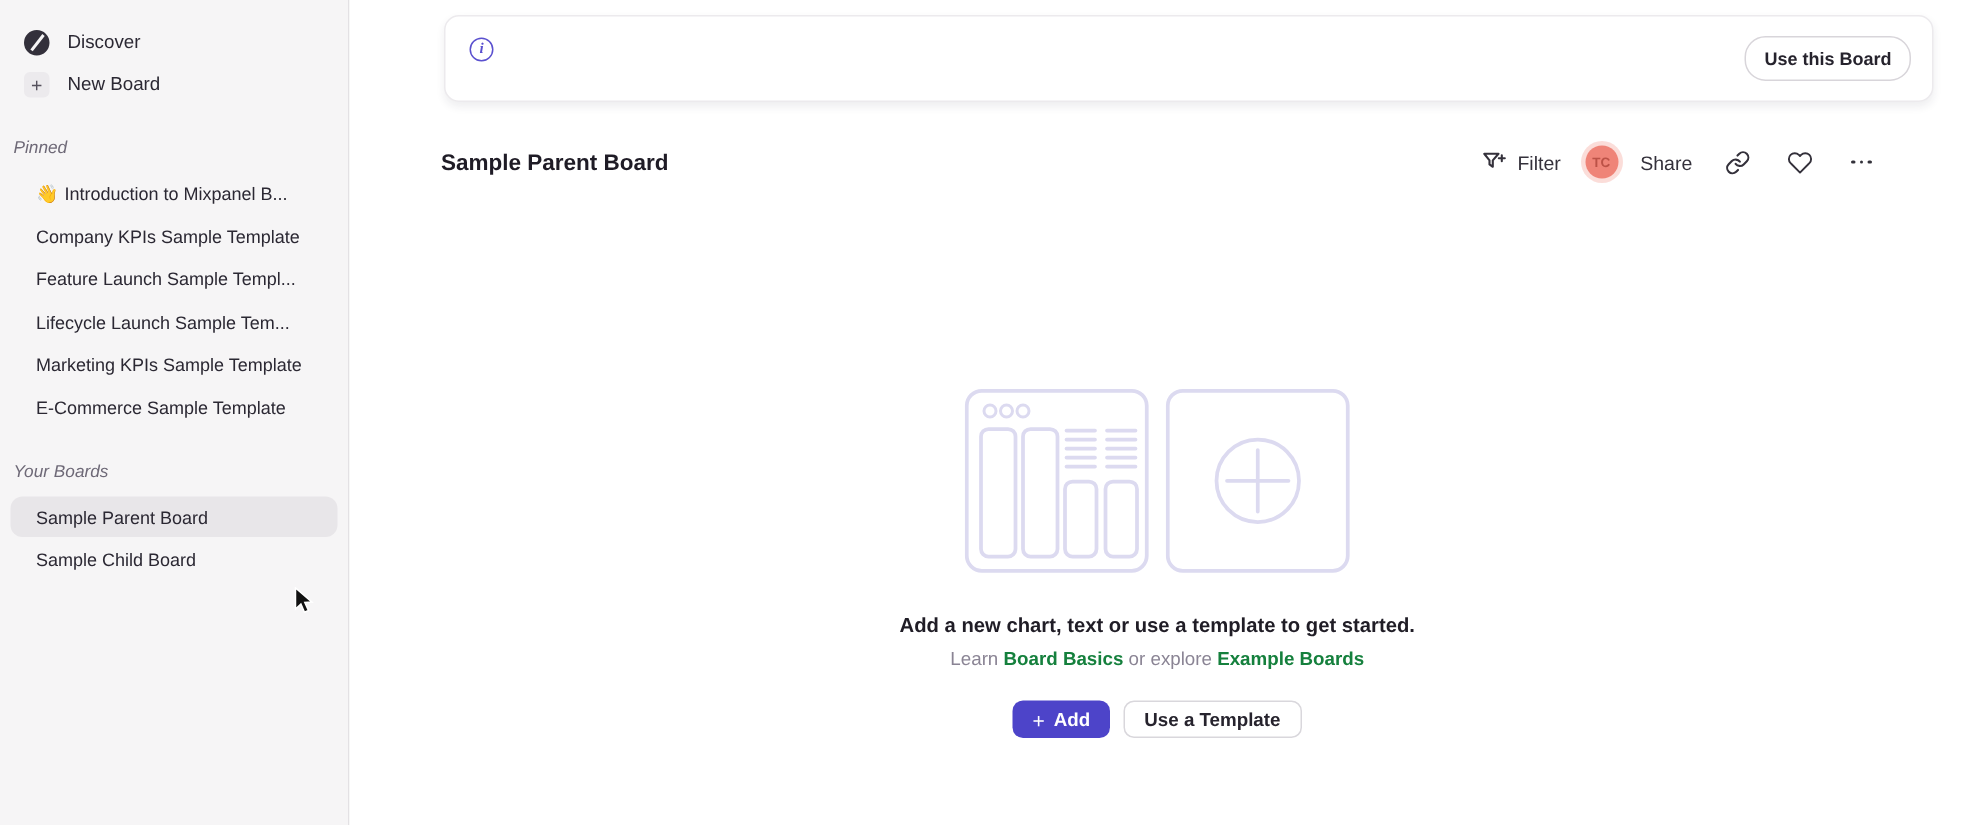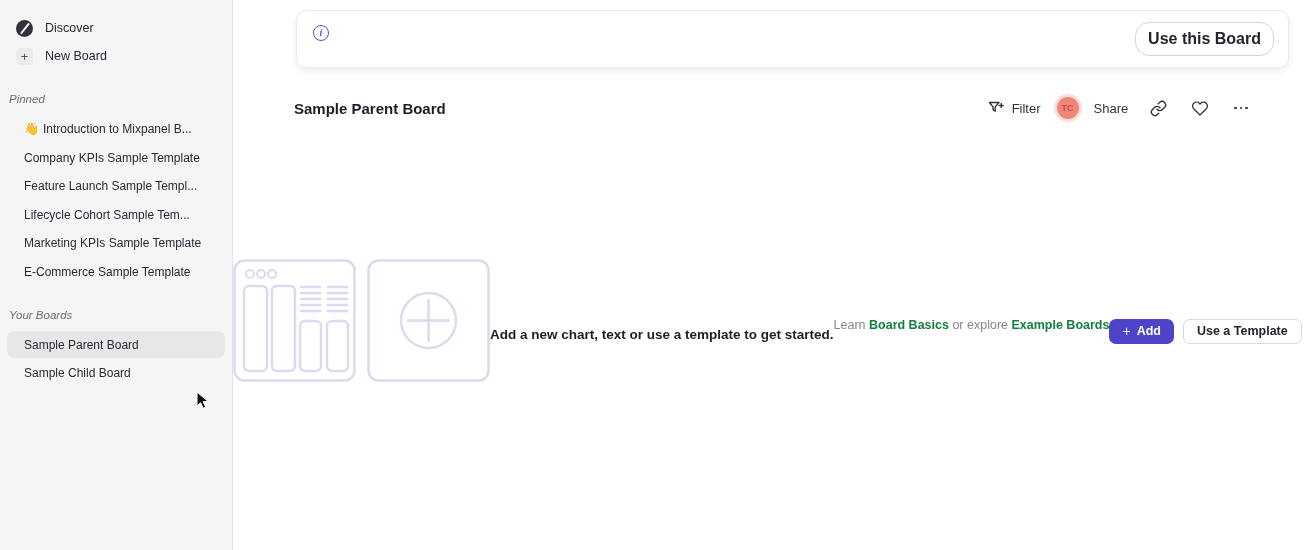--- a/index.html
+++ b/index.html
@@ -19,33 +19,33 @@
   .board-item { display:flex; align-items:center; height:27px; margin:1px 7px; padding-left:17px; font-size:12px; font-weight:500; color:#2b2833; border-radius:8px; cursor:pointer; }
   .board-item.active { background:#e8e6e9; }
 
   
   .main { flex:1; position:relative; background:#fff; }
 
   .banner { position:absolute; left:63px; top:10px; width:993px; height:58px; background:#fff; border:1px solid #eceaed; border-radius:10px; box-shadow:0 3px 6px rgba(40,35,60,.08); display:flex; align-items:center; padding:0 14px 0 16px; }
   .info-icon { width:16px; height:16px; border-radius:50%; border:1.4px solid #5a50cf; color:#5a50cf; font-size:10px; font-weight:700; font-family:"Liberation Serif", serif; font-style:italic; display:flex; align-items:center; justify-content:center; margin-right:12px; margin-top:-13px; flex-shrink:0; }
   .banner-title { font-size:13px; font-weight:700; color:#1f1c26; margin-bottom:3px; }
   .banner-subtitle { font-size:12px; color:#716c7a; }
-  .banner-btn { margin-left:auto; background:#fff; border:1px solid #d8d5da; border-radius:14px; padding:7px 12px; font-size:16px; font-weight:600; color:#26232d; font-family:inherit; cursor:pointer; }
+  .banner-btn { margin-left:auto; background:#fff; border:1px solid #d8d5da; border-radius:14px; padding:7px 12px; font-size:12px; font-weight:600; color:#26232d; font-family:inherit; cursor:pointer; }
 
   .board-header { position:absolute; left:61px; right:62px; top:94px; height:28px; display:flex; align-items:center; justify-content:space-between; }
   .board-title { font-size:15px; font-weight:700; color:#1f1c26; }
   .header-controls { display:flex; align-items:center; }
   .hc { display:flex; align-items:center; gap:7px; font-size:13px; font-weight:500; color:#34313b; cursor:pointer; }
   .avatar { width:22px; height:22px; border-radius:50%; background:#ef8478; color:#bc5247; font-size:9px; font-weight:700; display:flex; align-items:center; justify-content:center; margin:0 15px 0 16px; box-shadow:0 0 0 3px rgba(239,132,120,.28); cursor:pointer; }
   .icon-btn { display:flex; align-items:center; justify-content:center; cursor:pointer; }
   .dots { display:flex; gap:3px; }
   .dots i { width:2.6px; height:2.6px; border-radius:50%; background:#33313a; }
 
   
-  .empty-state { position:absolute; left:0; right:0; top:259px; display:flex; flex-direction:row; align-items:center; }
+  .empty-state { position:absolute; left:0; right:0; top:259px; display:flex; flex-direction:column; align-items:center; }
   .cards { display:flex; gap:11px; }
   .es-heading { margin-top:27px; font-size:13.5px; font-weight:700; color:#201d26; }
   .es-links { margin-top:8px; font-size:12.5px; color:#8a8494; }
   .es-links a { color:#15803d; font-weight:600; text-decoration:none; cursor:pointer; }
   .es-buttons { margin-top:21px; display:flex; gap:9px; align-items:center; }
   .add-btn { display:flex; align-items:center; gap:6px; background:#4d44c9; color:#fff; border:none; border-radius:7px; height:25px; padding:0 13px; font-size:12.5px; font-weight:600; font-family:inherit; cursor:pointer; }
   .add-btn .plus { font-size:14px; font-weight:400; }
   .template-btn { background:#fff; border:1px solid #d9d7dc; border-radius:7px; height:25px; padding:0 13px; font-size:12.5px; font-weight:600; color:#26232d; font-family:inherit; cursor:pointer; }
 
   .cursor { position:absolute; left:196px; top:391px; pointer-events:none; }
@@ -70,21 +70,21 @@
       <span class="emoji">👋</span>
       <span>Introduction to Mixpanel B...</span>
     </div>
     <div class="pinned-item">
       <span>Company KPIs Sample Template</span>
     </div>
     <div class="pinned-item">
       <span>Feature Launch Sample Templ...</span>
     </div>
     <div class="pinned-item">
-      <span>Lifecycle Cohort Sample Tem...</span>
+      <span>Lifecycle Launch Sample Tem...</span>
     </div>
     <div class="pinned-item">
       <span>Marketing KPIs Sample Template</span>
     </div>
     <div class="pinned-item">
       <span>E-Commerce Sample Template</span>
     </div>
 
     <div class="section-label">Your Boards</div>
     <div class="board-item active">

